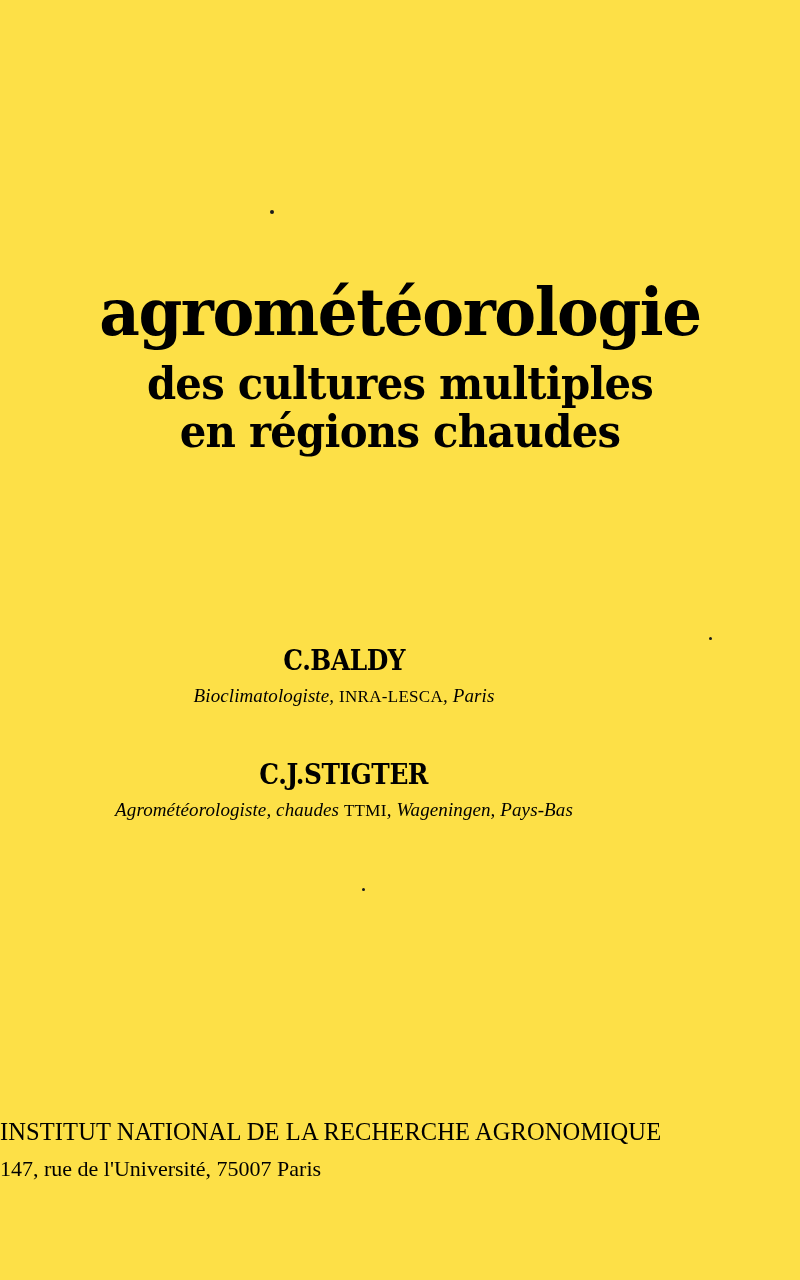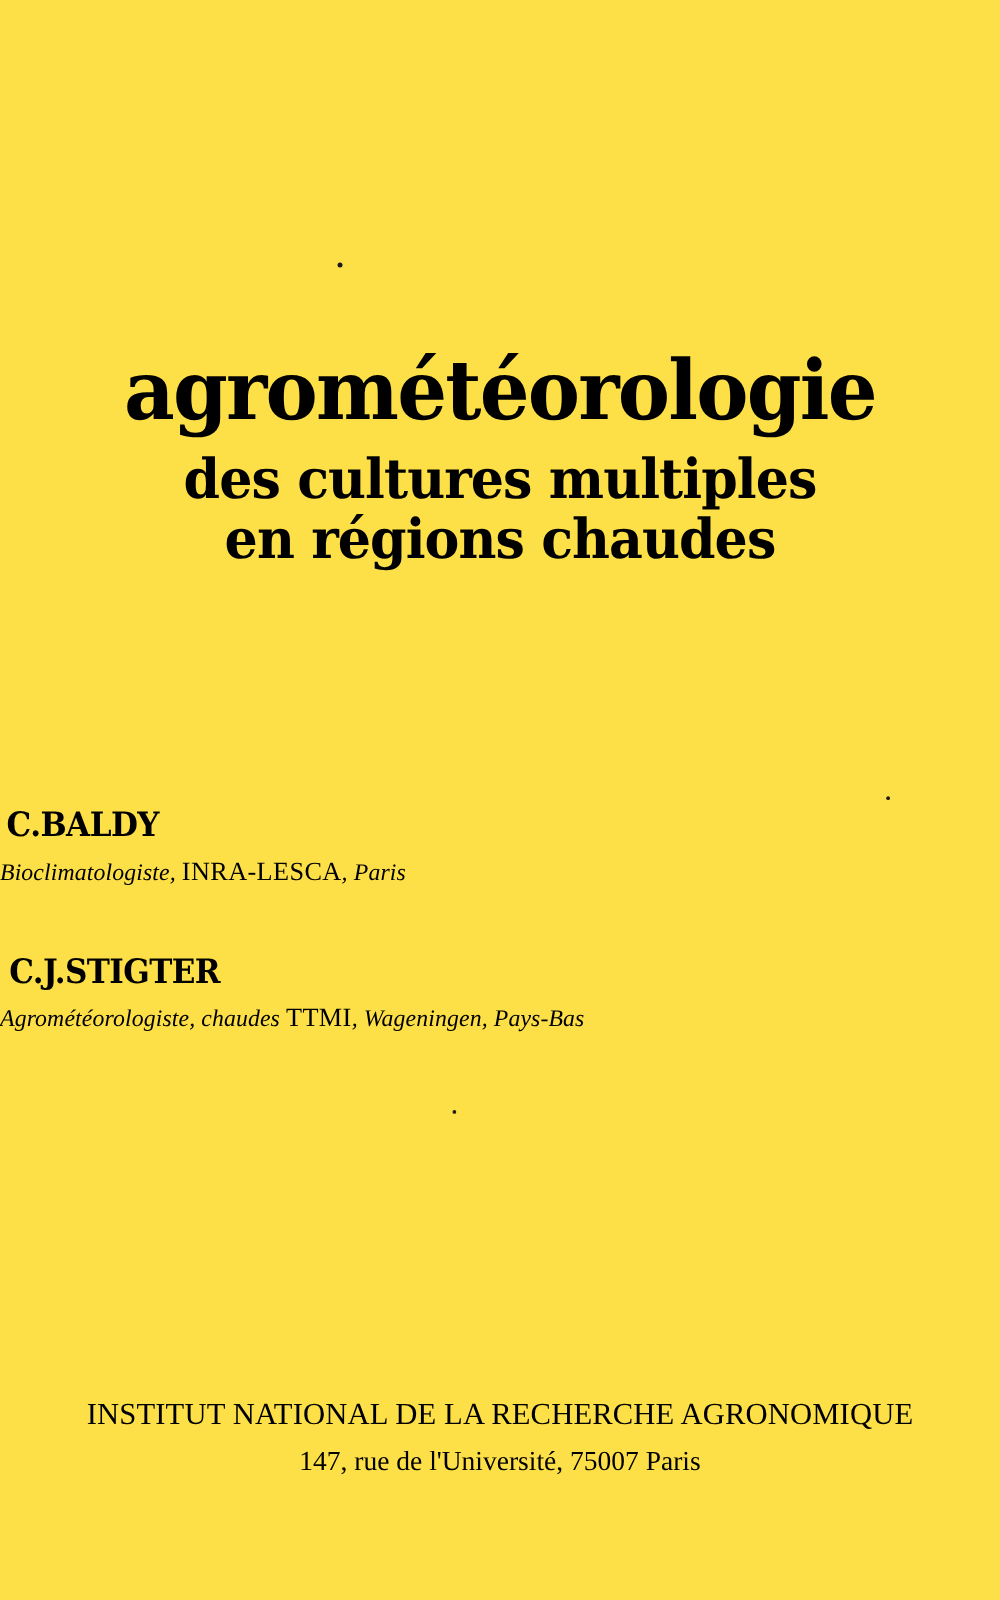--- a/index.html
+++ b/index.html
@@ -62,21 +62,21 @@
     margin: 2px 0 0 0;
     transform: scaleX(0.95);
   }
 
   
   .authors {
     position: absolute;
     top: 645px;
     left: 0;
     width: 688px;
-    text-align: left;
+    text-align: center;
   }
 
   .author {
     margin-bottom: 52px;
   }
   .author:last-child { margin-bottom: 0; }
 
   .author-name {
     font-family: "DejaVu Serif", serif;
     font-weight: 700;
@@ -91,30 +91,29 @@
     font-style: italic;
     font-size: 19px;
     margin-top: 9px;
     letter-spacing: 0.1px;
   }
 
   .author-affil .sc {
     font-variant: small-caps;
     font-style: normal;
     letter-spacing: 0.3px;
-    font-size: 21px;
+    font-size: 17px;
   }
 
   
   .publisher {
     position: absolute;
     top: 1118px;
     left: 0;
     width: 800px;
-    text-align: center;
   }
 
   .publisher-name {
     font-family: "Liberation Serif", serif;
     font-size: 24.5px;
     letter-spacing: 0.1px;
     white-space: nowrap;
   }
 
   .publisher-address {

